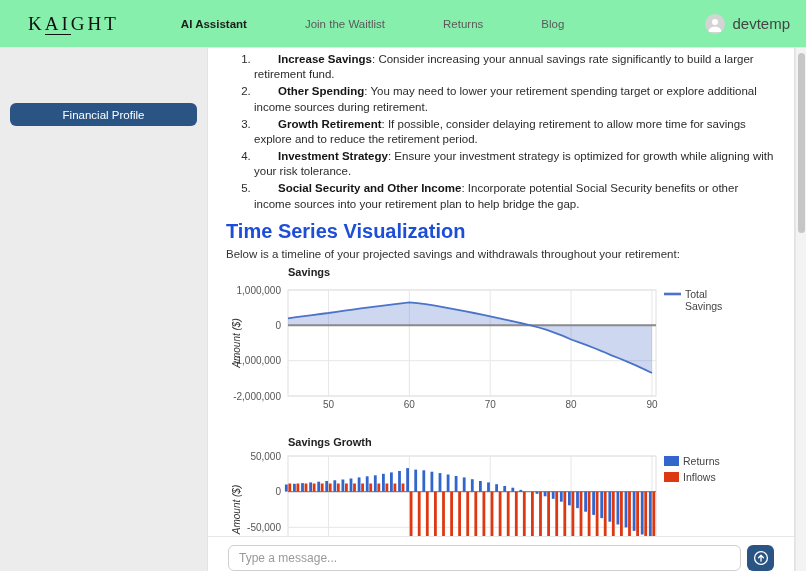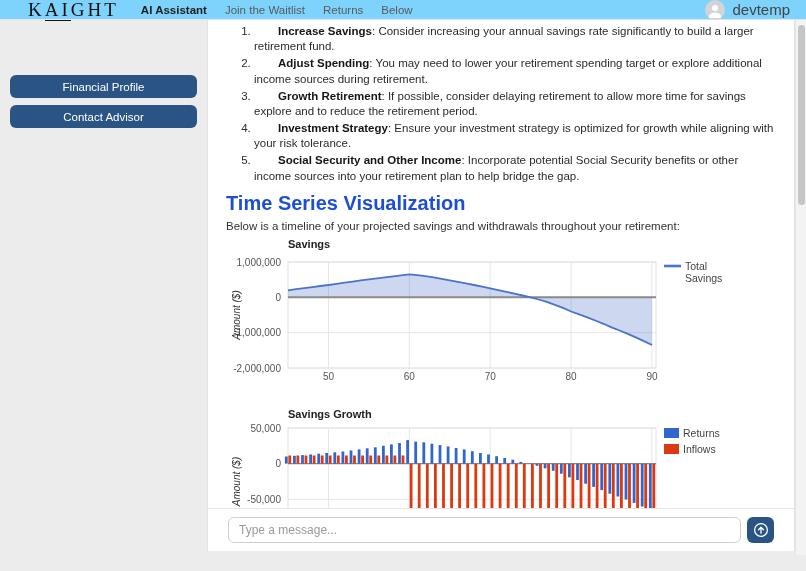--- a/index.html
+++ b/index.html
@@ -1,25 +1,25 @@
 <!DOCTYPE html>
 <html><head>
 <meta charset="utf-8">
 <style>
   * { box-sizing: border-box; margin: 0; padding: 0; }
   html,body { width: 806px; height: 571px; overflow: hidden; }
   body { font-family: "Liberation Sans", sans-serif; background: #ececec; color: #222; }
 
   
-  .header { height: 20px; background: #7dd3fc; border-bottom: 1px solid #e6e6e6;
+  .header { height: 48px; background: #86efac; border-bottom: 1px solid #e6e6e6;
             display: flex; align-items: center; padding: 0 16px 0 28px; gap: 22px; }
   .logo { font-family: "Liberation Serif", serif; font-size: 19px; letter-spacing: 3px; color: #111; }
   .logo .u { border-bottom: 1.5px solid #111; }
   .nav { display: flex; gap: 18px; font-size: 11.5px; color: #5a5a5a; }
-  .nav .item { cursor: pointer; }
+  .nav .item { cursor: pointer; margin-left: 40px; }
   .nav .item.active { color: #1c1c1c; font-weight: bold; }
   .spacer { flex: 1; }
   .userbox { display: flex; align-items: center; gap: 7px; font-size: 15px; color: #444; }
   .avatar { width: 20px; height: 20px; border-radius: 50%; background: #d4d4d4; overflow: hidden; position: relative; }
   .avatar svg { position: absolute; top: 2px; left: 2px; }
 
   
   .page { display: flex; height: 535px; }
   .sidebar { width: 207px; padding: 20px 10px; flex: none; margin-top: 35px; }
   .side-btn { display: block; width: 100%; background: #2a5484; color: #fff; border: none;
@@ -56,47 +56,46 @@
 </style>
 </head>
 <body>
 
 <div class="header">
   <div class="logo"><span>K</span><span class="u">AI</span><span>GHT</span></div>
   <div class="nav">
     <span class="item active">AI Assistant</span>
     <span class="item">Join the Waitlist</span>
     <span class="item">Returns</span>
-    <span class="item">Below</span>
+    <span class="item">Blog</span>
   </div>
   <div class="spacer"></div>
   <div class="userbox">
     <span class="avatar">
       <svg width="16" height="16" viewBox="0 0 16 16">
           <circle cx="8" cy="6" r="3" fill="#fff"></circle>
           <path d="M1.5 16 a6.5 5.5 0 0 1 13 0 z" fill="#fff"></path>
         </svg>
     </span>
     <span>devtemp</span>
   </div>
 </div>
 
 <div class="page">
 
   <div class="sidebar">
     <button class="side-btn">Financial Profile</button>
-    <button class="side-btn">Contact Advisor</button>
   </div>
 
   <div class="card">
     <div class="scroll-content">
 
       <ol class="recs">
         <li><b>Increase Savings</b><span>: </span><span>Consider increasing your annual savings rate significantly to build a larger retirement fund.</span></li>
-        <li><b>Adjust Spending</b><span>: </span><span>You may need to lower your retirement spending target or explore additional income sources during retirement.</span></li>
+        <li><b>Other Spending</b><span>: </span><span>You may need to lower your retirement spending target or explore additional income sources during retirement.</span></li>
         <li><b>Growth Retirement</b><span>: </span><span>If possible, consider delaying retirement to allow more time for savings explore and to reduce the retirement period.</span></li>
         <li><b>Investment Strategy</b><span>: </span><span>Ensure your investment strategy is optimized for growth while aligning with your risk tolerance.</span></li>
         <li><b>Social Security and Other Income</b><span>: </span><span>Incorporate potential Social Security benefits or other income sources into your retirement plan to help bridge the gap.</span></li>
       </ol>
 
       <h2 class="section-title">Time Series Visualization</h2>
       <p class="section-sub">Below is a timeline of your projected savings and withdrawals throughout your retirement:</p>
 
       <div class="chart-block"><svg width="530" height="150" viewBox="0 0 530 150">
             <rect x="62" y="26" width="368" height="106" fill="#fff" stroke="#e0e0e0"></rect>

